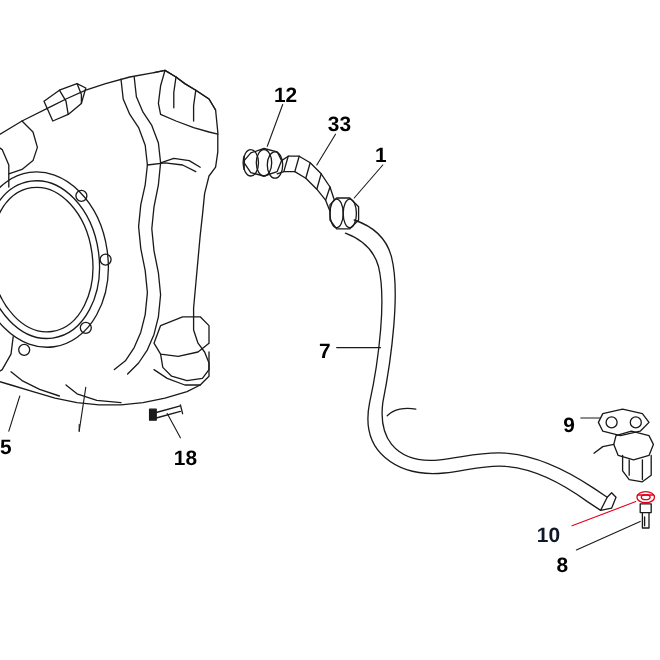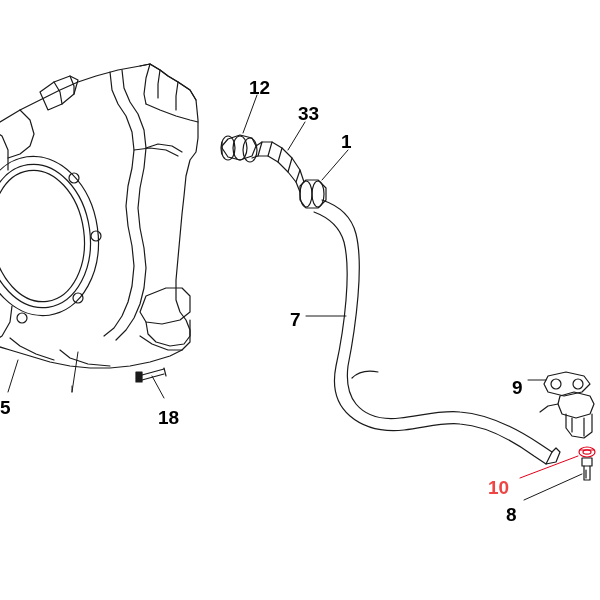--- a/index.html
+++ b/index.html
@@ -26,21 +26,21 @@
     position: absolute;
     font-family: "Liberation Sans", sans-serif;
     font-size: 19px;
     font-weight: 700;
     color: #000000;
     line-height: 1;
     white-space: nowrap;
     user-select: none;
   }
   .callout.red {
-    color: #ef4444;
+    color: #0f172a;
   }
 </style>
 </head>
 <body>
 
 <div id="root">
 
   <svg id="diagram-svg" viewBox="0 0 600 600">
     <g fill="none" stroke="#1a1a1a" stroke-width="1.2" stroke-linejoin="round" stroke-linecap="round">
 

